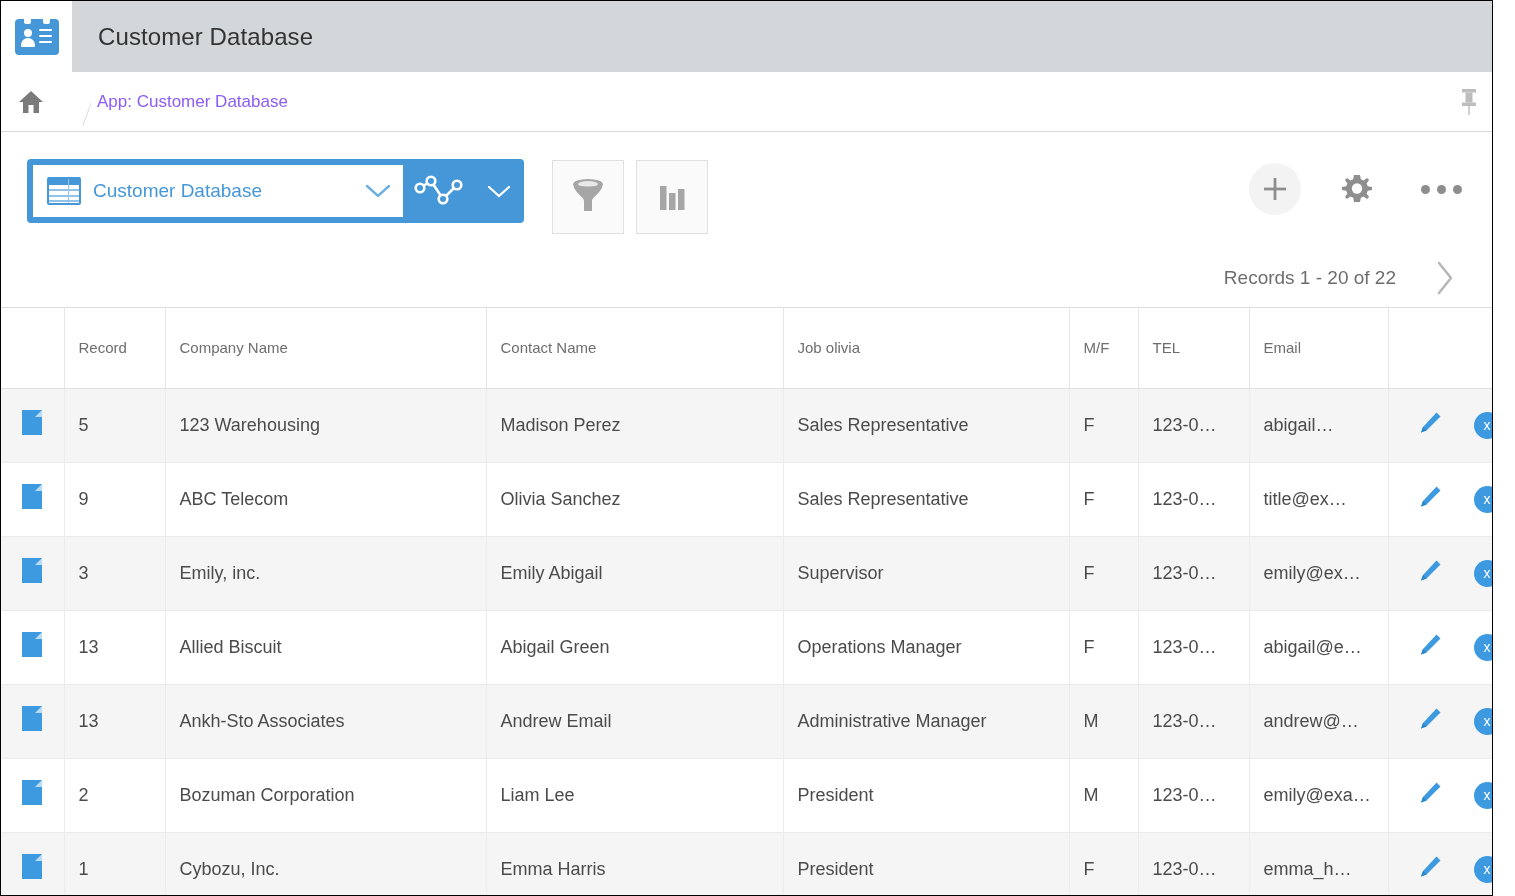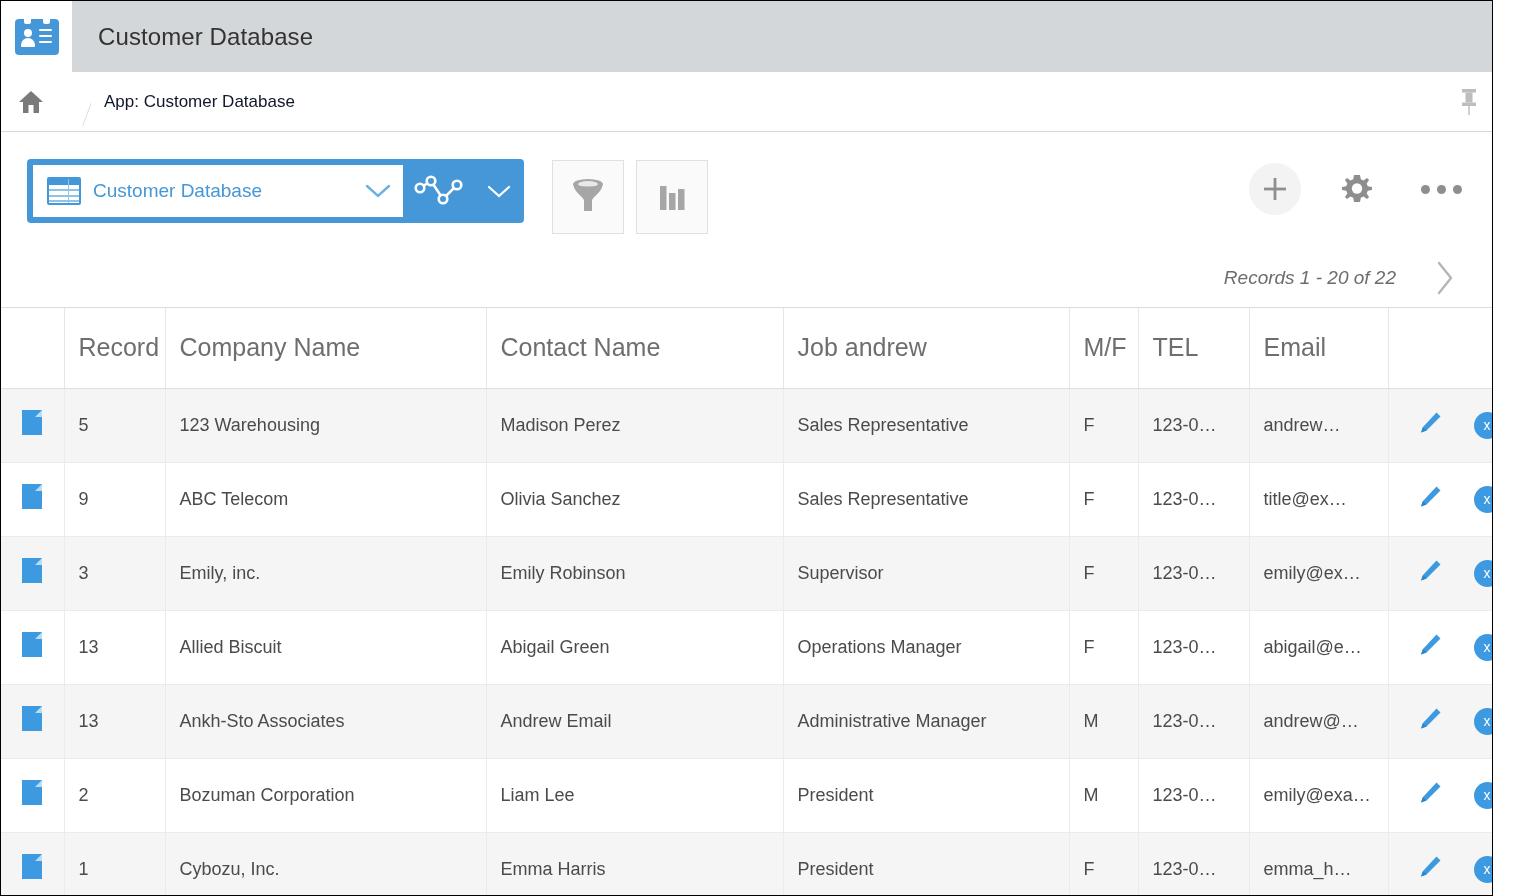--- a/index.html
+++ b/index.html
@@ -120,22 +120,22 @@
   .crumb-sep::after {
     content: "";
     position: absolute;
     left: -18px; top: 6px;
     width: 48px; height: 48px;
     border-right: 1px solid #dcdcdc;
     transform: skewX(-20deg);
   }
   .crumb-text {
     font-size: 17px;
-    color: #0f172a;
-    margin-left: 13px;
+    color: #8b5cf6;
+    margin-left: 6px;
   }
   .pin-cell {
     margin-left: auto;
     width: 90px;
     display: flex;
     align-items: center;
     justify-content: center;
     cursor: pointer;
   }
 
@@ -251,21 +251,20 @@
     height: 59px;
     display: flex;
     align-items: center;
     justify-content: flex-end;
     padding-right: 40px;
     background: #ffffff;
   }
   .record-count {
     font-size: 19px;
     color: #6d6d6d;
-    font-style: italic;
   }
   .next-page {
     width: 58px;
     display: flex;
     align-items: center;
     justify-content: center;
     margin-left: 20px;
     cursor: pointer;
   }
 
@@ -292,21 +291,21 @@
   table.grid col.c-tel     { width: 111px; }
   table.grid col.c-email   { width: 139px; }
   table.grid col.c-actions { width: 126px; }
 
   table.grid th {
     height: 80px;
     background: #ffffff;
     border-right: 1px solid #e6e6e6;
     border-bottom: 1px solid #e0e0e0;
     font-weight: normal;
-    font-size: 25px;
+    font-size: 15px;
     color: #6e6e6e;
     text-align: left;
     padding: 0 14px;
     vertical-align: middle;
     white-space: nowrap;
     overflow: hidden;
   }
   table.grid th.c-doc-h { border-right: 1px solid #e6e6e6; }
   table.grid th.last { border-right: none; }
 
@@ -488,39 +487,39 @@
           <col class="c-tel">
           <col class="c-email">
           <col class="c-actions">
       </colgroup>
       <thead>
         <tr>
           <th class="c-doc-h"></th>
           <th>Record</th>
           <th>Company Name</th>
           <th>Contact Name</th>
-          <th>Job andrew</th>
+          <th>Job olivia</th>
           <th>M/F</th>
           <th>TEL</th>
           <th>Email</th>
           <th class="last"></th>
         </tr>
       </thead>
       <tbody>
   <tr class="alt">
     <td class="doc-cell">
       <span class="doc-icon"></span>
     </td>
     <td>5</td>
     <td>123 Warehousing</td>
     <td>Madison Perez</td>
     <td>Sales Representative</td>
     <td>F</td>
     <td class="link">123-0…</td>
-    <td class="link">andrew…</td>
+    <td class="link">abigail…</td>
     <td class="last actions-cell">
       <span class="act">
         <svg width="26" height="26" viewBox="0 0 26 26">
           <path d="M19.5 2.5 L23.5 6.5 L9.5 20.5 L4 22.5 L6 17 Z" fill="#3d9ae0"></path>
           <path d="M4 22.5 L6 17 L9.5 20.5 Z" fill="#2b86c9"></path>
         </svg>
       </span>
       <span class="act">
         <span class="del-circle">x</span>
       </span>
@@ -550,21 +549,21 @@
       </span>
     </td>
   </tr>
 
   <tr class="alt">
     <td class="doc-cell">
       <span class="doc-icon"></span>
     </td>
     <td>3</td>
     <td>Emily, inc.</td>
-    <td>Emily Robinson</td>
+    <td>Emily Abigail</td>
     <td>Supervisor</td>
     <td>F</td>
     <td class="link">123-0…</td>
     <td class="link">emily@ex…</td>
     <td class="last actions-cell">
       <span class="act">
         <svg width="26" height="26" viewBox="0 0 26 26">
           <path d="M19.5 2.5 L23.5 6.5 L9.5 20.5 L4 22.5 L6 17 Z" fill="#3d9ae0"></path>
           <path d="M4 22.5 L6 17 L9.5 20.5 Z" fill="#2b86c9"></path>
         </svg>

